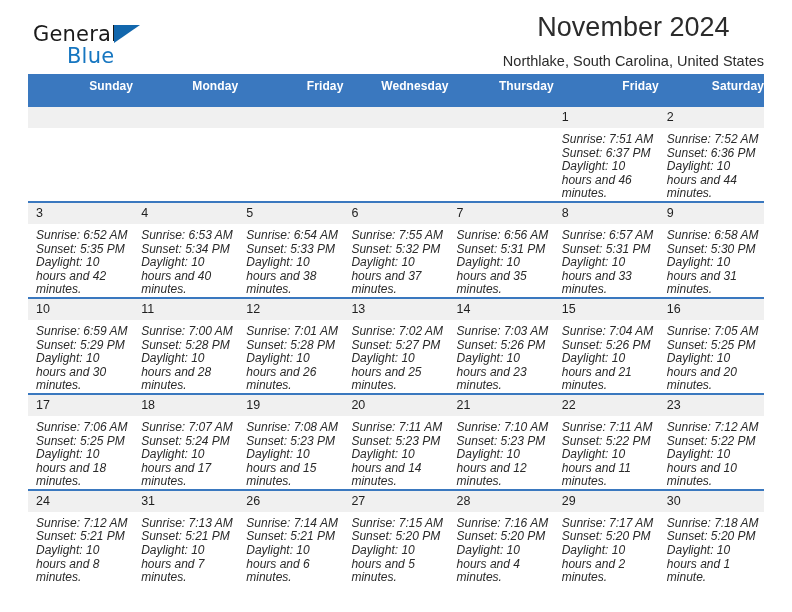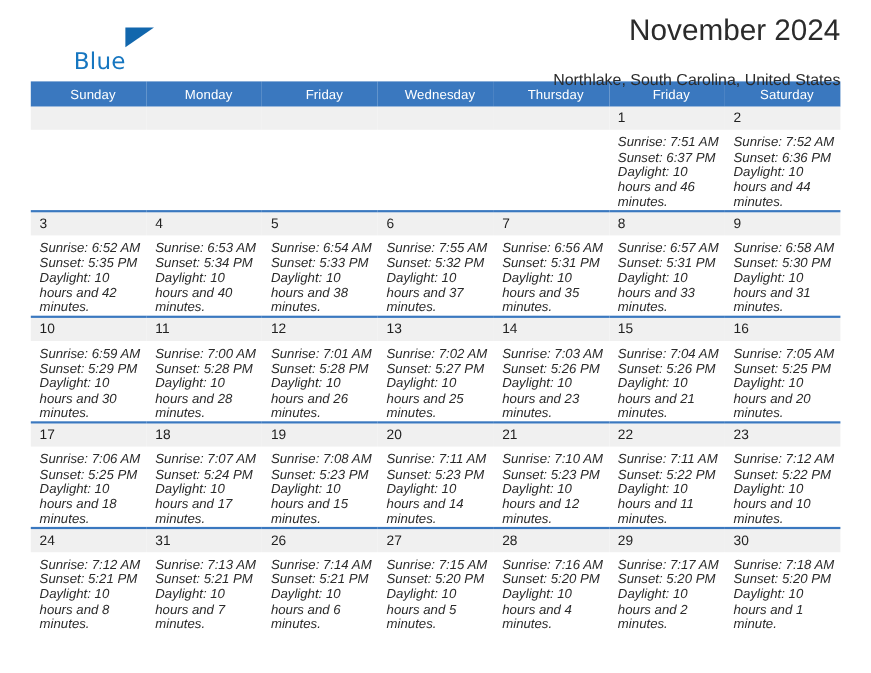--- a/index.html
+++ b/index.html
@@ -59,51 +59,51 @@
     width: 0;
     height: 0;
     border-left: 26px solid #1267ad;
     border-bottom: 18px solid transparent;
   }
 
   .title-block {
     position: absolute;
     right: 0;
     top: 10px;
-    text-align: right;
+    text-align: center;
   }
   .cal-title {
     font-size: 27px;
     font-weight: normal;
     color: #2b2b2b;
     line-height: 34px;
     white-space: nowrap;
   }
   .cal-subtitle {
-    margin-top: 20px;
+    margin-top: 8px;
     font-size: 14.5px;
     color: #2b2b2b;
     line-height: 18px;
     white-space: nowrap;
   }
 
   
   .cal {
     margin-top: 2px;
     width: 736px;
     border-collapse: collapse;
     table-layout: fixed;
   }
   .cal th {
     background: #3a78bf;
     color: #ffffff;
     font-size: 12px;
-    font-weight: normal;
-    text-align: center;
-    padding: 5px 0 4px 8px;
+    font-weight: bold;
+    text-align: right;
+    padding: 5px 0 14px 8px;
     height: 11px;
     letter-spacing: .1px;
   }
   .cal td {
     vertical-align: top;
     padding: 0;
     border-top: 2px solid #3a78bf;
     width: 105.1px;
     height: 78px;
   }
@@ -135,20 +135,21 @@
     white-space: normal;
   }
 </style>
 </head>
 <body>
 
 <div class="page">
 
   <div class="topbar">
     <div class="brand">
+      <span class="brand-general">General</span>
       <span class="brand-tri"></span>
       <span class="brand-blue">Blue</span>
     </div>
 
     <div class="title-block">
       <div class="cal-title">November 2024</div>
       <div class="cal-subtitle">Northlake, South Carolina, United States</div>
     </div>
   </div>
 

